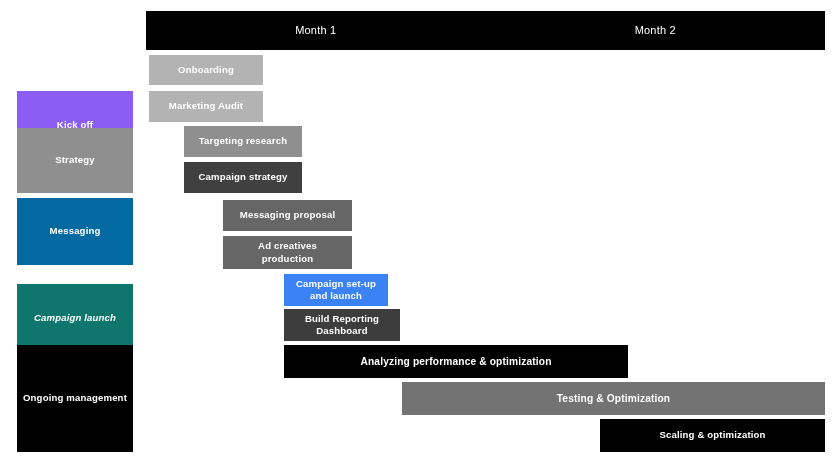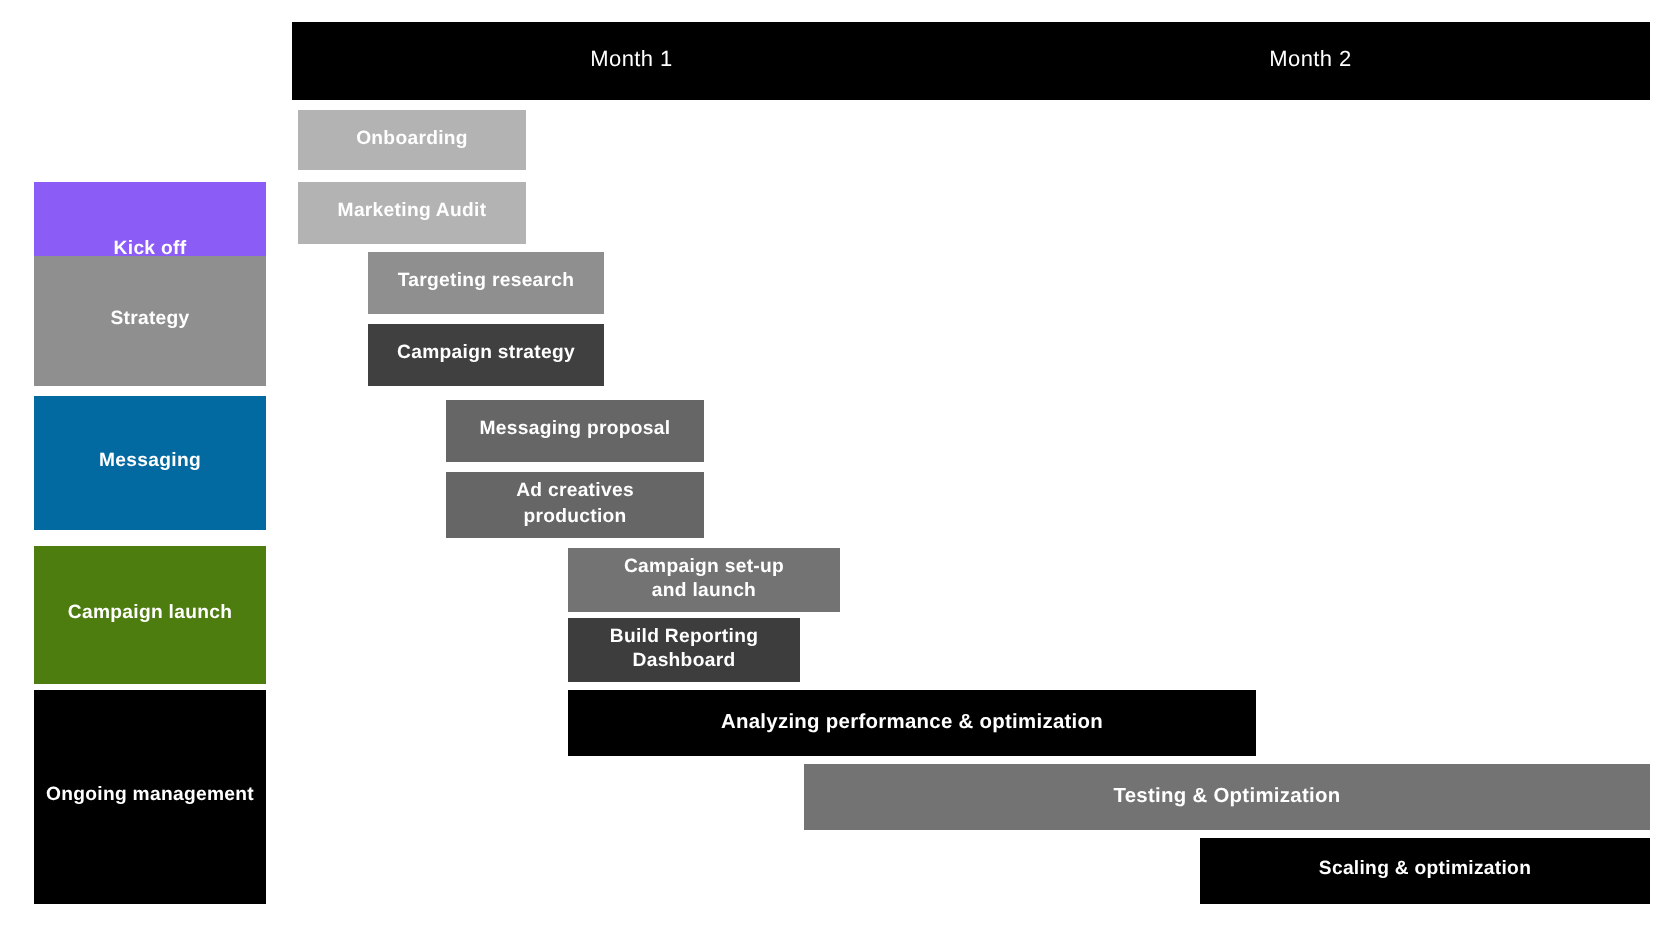--- a/index.html
+++ b/index.html
@@ -98,37 +98,37 @@
   <div id="category-layer">
       <div class="category-block" style="top: 55px; height: 69px; background: #8b5cf6; margin-top: 36px;">
         <span>Kick off</span>
       </div>
       <div class="category-block" style="top: 128px; height: 65px; background: rgb(143, 143, 143);">
         <span>Strategy</span>
       </div>
       <div class="category-block" style="top: 198px; height: 67px; background: #0369a1;">
         <span>Messaging</span>
       </div>
-      <div class="category-block" style="top: 273px; height: 69px; background: #4d7c0f;">
+      <div class="category-block" style="top: 284px; height: 69px; background: #0f766e; font-style: italic;">
         <span>Campaign launch</span>
       </div>
       <div class="category-block" style="top: 345px; height: 107px; background: rgb(0, 0, 0);">
         <span>Ongoing management</span>
       </div>
     </div>
 
   <div id="bars-layer">
       <div class="task-bar" style="left: 149px; top: 55px; width: 114px; height: 30px; background: rgb(179, 179, 179);"><span>Onboarding</span></div>
       <div class="task-bar" style="left: 149px; top: 91px; width: 114px; height: 31px; background: rgb(179, 179, 179);"><span>Marketing Audit</span></div>
       <div class="task-bar" style="left: 184px; top: 126px; width: 118px; height: 31px; background: rgb(143, 143, 143);"><span>Targeting research</span></div>
       <div class="task-bar" style="left: 184px; top: 162px; width: 118px; height: 31px; background: #404040;"><span>Campaign strategy</span></div>
       <div class="task-bar" style="left: 223px; top: 200px; width: 129px; height: 31px; background: rgb(102, 102, 102);"><span>Messaging proposal</span></div>
       <div class="task-bar" style="left: 223px; top: 236px; width: 129px; height: 33px; background: rgb(102, 102, 102);"><span>Ad creatives
 production</span></div>
-      <div class="task-bar" style="left: 284px; top: 274px; width: 136px; height: 32px; background: #737373;"><span>Campaign set-up
+      <div class="task-bar" style="left: 284px; top: 274px; width: 104px; height: 32px; background: #3b82f6;"><span>Campaign set-up
 and launch</span></div>
       <div class="task-bar" style="left: 284px; top: 309px; width: 116px; height: 32px; background: rgb(61, 61, 61); justify-content: center;"><span>Build Reporting
 Dashboard</span></div>
       <div class="task-bar wide" style="left: 284px; top: 345px; width: 344px; height: 33px; background: rgb(0, 0, 0);"><span>Analyzing performance &amp; optimization</span></div>
       <div class="task-bar wide" style="left: 402px; top: 382px; width: 423px; height: 33px; background: #737373;"><span>Testing &amp; Optimization</span></div>
       <div class="task-bar" style="left: 600px; top: 419px; width: 225px; height: 33px; background: rgb(0, 0, 0);"><span>Scaling &amp; optimization</span></div>
     </div>
 
 </div>
 

